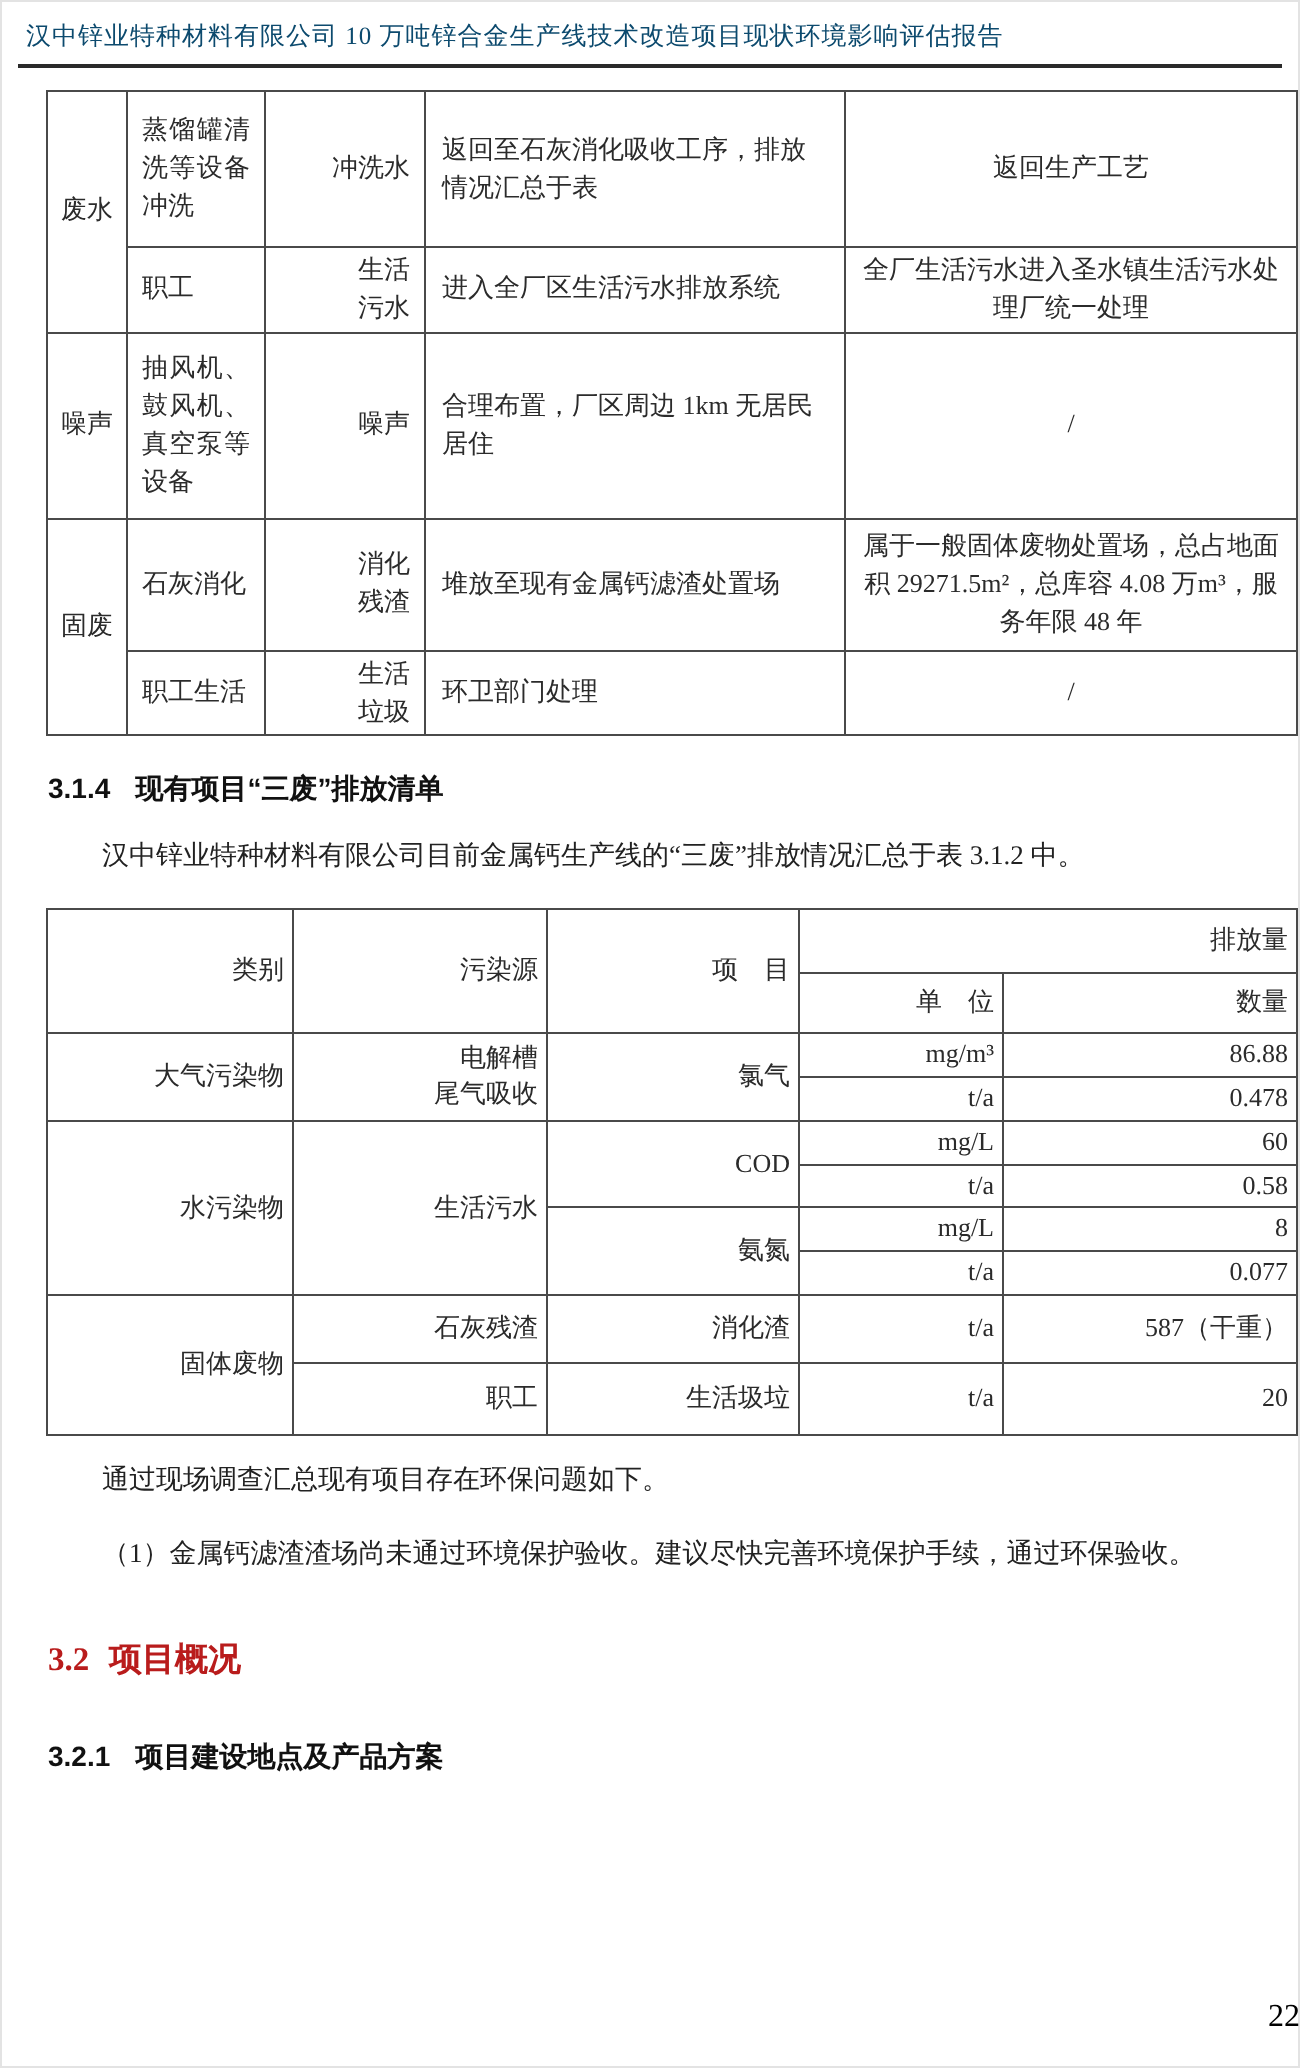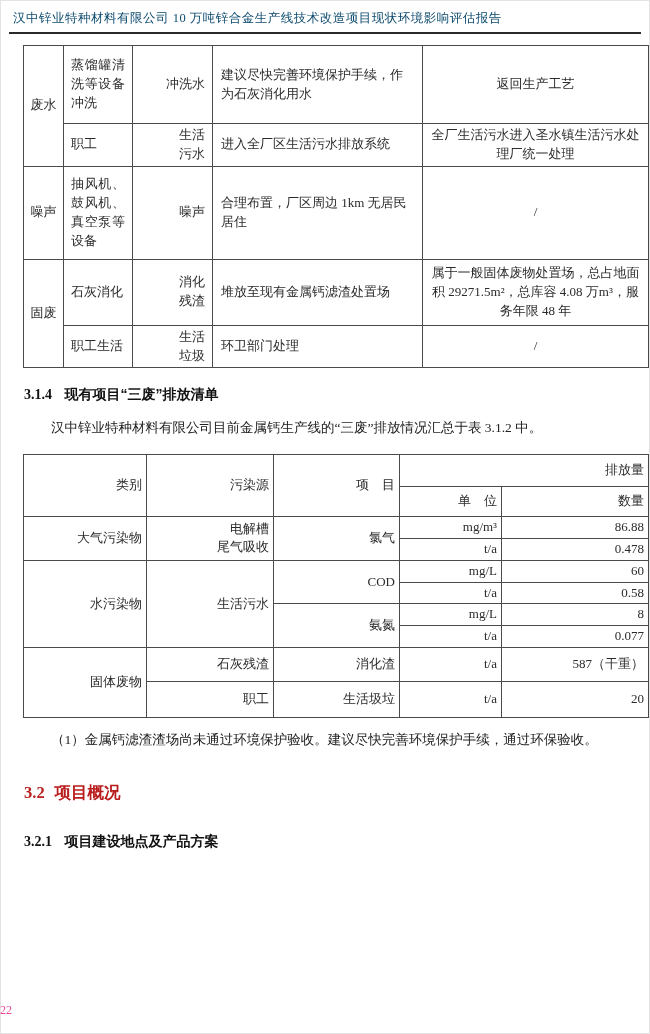--- a/index.html
+++ b/index.html
@@ -33,21 +33,21 @@
   .t1 .mea{text-align:left;padding:2px 8px;}
   .t1 .rem{text-align:center;padding:2px 8px;}
 
   .h3{
     font-family:"Liberation Sans", sans-serif;
     font-weight:bold;
     font-size:14px;
     color:#111;
     margin:18px 0 0 15px;
   }
-  .h3 .num{margin-right:0.9em;font-family:Liberation Serif, serif;font-weight:bold;}
+  .h3 .num{margin-right:0.9em;font-family:Liberation Sans, sans-serif;font-weight:bold;}
   .h2{
     font-family:"Liberation Sans", sans-serif;
     font-weight:bold;
     font-size:16.5px;
     color:#b91c1c;
     margin:27px 0 0 15px;
   }
   .h2 .num{margin-right:0.6em;font-family:"Liberation Serif", serif;font-weight:bold;}
 
   .body-para{
@@ -67,23 +67,23 @@
   }
 
   .t2{margin:11px 0 0 14px;width:625px;}
   .t2 td{text-align:right;padding:1px 4px;}
   .t2 .pre{white-space:pre-line;}
 
   .page-footer{
     position:absolute;
     bottom:16px;left:0;
     width:100%;
-    text-align:left;
-    font-size:12px;
-    color:#ec4899;
+    text-align:right;
+    font-size:16px;
+    color:#000000;
   }
 </style>
 </head>
 <body>
 
 <div class="page">
 
   <div class="doc-header">
     <span>汉中锌业特种材料有限公司 10 万吨锌合金生产线技术改造项目现状环境影响评估报告</span>
   </div>
@@ -94,21 +94,21 @@
         <col style="width:69px">
         <col style="width:80px">
         <col style="width:210px">
         <col style="width:226px">
     </colgroup>
     <tbody>
       <tr style="height:78px">
         <td class="cat" rowspan="2">废水</td>
         <td class="src">蒸馏罐清洗等设备冲洗</td>
         <td class="pol">冲洗水</td>
-        <td class="mea">建议尽快完善环境保护手续，作为石灰消化用水</td>
+        <td class="mea">返回至石灰消化吸收工序，排放情况汇总于表</td>
         <td class="rem">返回生产工艺</td>
       </tr>
       <tr style="height:38px">
         <td class="src">职工</td>
         <td class="pol">生活
 污水</td>
         <td class="mea">进入全厂区生活污水排放系统</td>
         <td class="rem">全厂生活污水进入圣水镇生活污水处理厂统一处理</td>
       </tr>
       <tr style="height:93px">
@@ -204,20 +204,21 @@
       <tr style="height:36px">
         <td>职工</td>
         <td>生活圾垃</td>
         <td>t/a</td>
         <td>20</td>
       </tr>
     </tbody>
   </table>
 
 
+  <p class="body-para tight">通过现场调查汇总现有项目存在环保问题如下。</p>
 
   <p class="body-para tight">（1）金属钙滤渣渣场尚未通过环境保护验收。建议尽快完善环境保护手续，通过环保验收。</p>
 
   <div class="h2">
     <span class="num">3.2</span><span>项目概况</span>
   </div>
 
   <div class="h3" style="margin-top:29px">
     <span class="num">3.2.1</span><span>项目建设地点及产品方案</span>
   </div>

